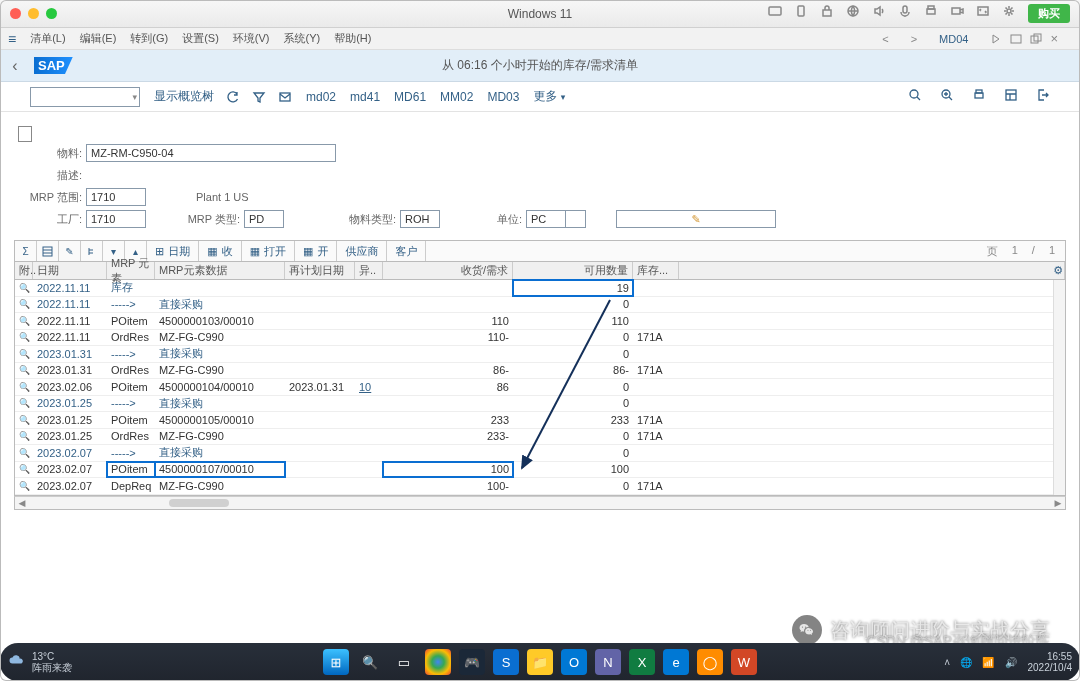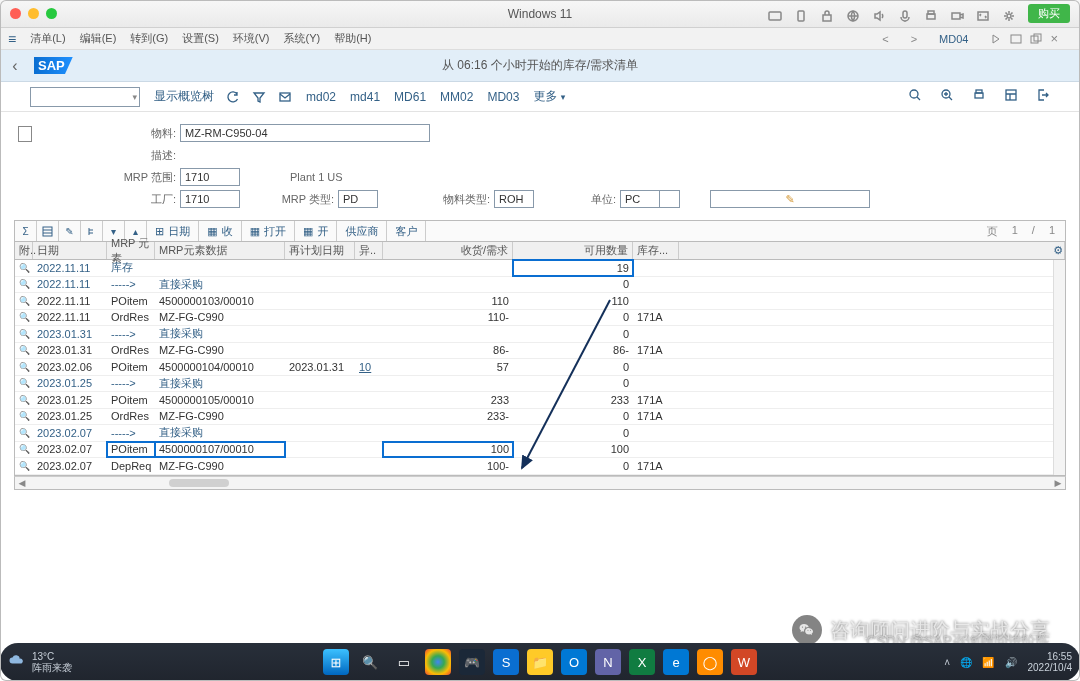--- a/index.html
+++ b/index.html
@@ -2,40 +2,40 @@
 <html><head>
 <meta charset="utf-8">
 <style>
 * { box-sizing: border-box; font-family: Arial, "Microsoft YaHei", sans-serif; }
 body { margin: 0; background: #fff; width: 1080px; height: 681px; overflow: hidden; position: relative; }
 .mac-bar { height: 28px; background: linear-gradient(#f7f7f7,#eaeaea); display:flex; align-items:center; padding:0 10px; position:relative; border-bottom:1px solid #d0d0d0;}
 .dots { display:flex; gap:7px; }
 .dot { width:11px; height:11px; border-radius:50%; }
 .dot.r{background:#ff5f56;} .dot.y{background:#ffbd2e;} .dot.g{background:#27c93f;}
 .mac-title { position:absolute; left:50%; transform:translateX(-50%); font-size:12px; color:#555;}
-.mac-right { margin-left:auto; display:flex; gap:12px; align-items:flex-end; }
+.mac-right { margin-left:auto; display:flex; gap:12px; align-items:flex-start;font-weight:bold; }
 .mac-right svg { stroke:#888; }
 .buy { background:#40b649; color:#fff; font-size:11px; padding:2px 10px; border-radius:3px;}
 .win-menu { height:22px; background:#f2f2f2; display:flex; align-items:center; padding:0 8px; font-size:11px; color:#555; border-bottom:1px solid #ddd;}
 .win-menu span { margin-right:14px; }
 .burger { margin-right:10px; color:#346187; font-size:14px;}
 .tabs-right { margin-left:auto; display:flex; align-items:center; gap:8px; color:#888;}
 .tabs-right .tcode { color:#346187; }
 .sap-header { height:32px; background:#e2eef8; display:flex; align-items:center; position:relative; border-bottom:1px solid #cbd9e5;}
 .sap-back { width:30px; text-align:center; color:#666; font-size:16px;}
 .sap-logo { margin-left:4px; }
 .sap-logo div { background:linear-gradient(90deg,#0a6ed1,#1e90ff); color:#fff; font-weight:bold; font-size:13px; padding:1px 8px 1px 4px; clip-path: polygon(0 0,100% 0,80% 100%,0 100%);}
 .sap-title { position:absolute; left:50%; transform:translateX(-50%); font-size:12px; color:#555;}
 .toolbar { height:30px; display:flex; align-items:center; padding:4px 30px 4px 30px; font-size:12px; color:#346187; border-bottom:1px solid #e3e3e3;}
 .selbox { width:110px; height:20px; border:1px solid #89a; background:#fff; display:flex; align-items:center; justify-content:flex-end; padding-right:2px;}
 .toolbar .lnk { margin-left:14px; }
 .toolbar .ico { margin-left:12px; display:inline-flex; }
 .spacer { flex:1; }
 .toolbar-right { display:flex; gap:18px; }
-.form-area { display:flex; padding:10px 18px 6px 18px; font-size:11px; color:#555; }
+.form-area { display:flex; padding:10px 18px 6px 18px; font-size:11px; color:#555;flex-direction:column; }
 .doc-ico { width:14px; height:16px; border:1px solid #888; margin-right:80px; margin-top:4px;}
 .form-grid .row { display:flex; align-items:center; height:22px; }
 .lbl { width:64px; text-align:right; color:#666; margin-right:4px;}
 .lbl2 { width:52px; text-align:right; color:#666; margin-right:4px;}
 .inp { height:18px; border:1px solid #89a; background:#fff; padding:0 4px; font-size:11px; color:#333; display:flex; align-items:center;}
 .inp.w250{width:250px;} .inp.w60{width:60px;} .inp.w50{width:40px;} .inp.w160{width:160px; justify-content:center;}
 .plain { margin-left:50px; color:#666;}
 .gap { width:30px;}
 .soft-ico { color:#d49a3a; }
 .grid-toolbar { height:22px; margin:4px 14px 0 14px; border:1px solid #bbb; display:flex; align-items:center; font-size:11px; background:#fafafa;}
@@ -393,21 +393,21 @@
       </div>
       <div class="grow">
         <div class="c0">
           <span class="mag">🔍</span>
         </div>
         <div class="c1">2023.02.06</div>
         <div class="c2">POitem</div>
         <div class="c3">4500000104/00010</div>
         <div class="c4">2023.01.31</div>
         <div class="c5 linkblue" style="text-decoration: underline;">10</div>
-        <div class="c6">57</div>
+        <div class="c6">86</div>
         <div class="c7">0</div>
         <div class="c8"></div>
         <div class="c9"></div>
       </div>
       <div class="grow">
         <div class="c0">
           <span class="mag">🔍</span>
         </div>
         <div class="c1 linkblue">2023.01.25</div>
         <div class="c2 linkblue">-----&gt;</div>

